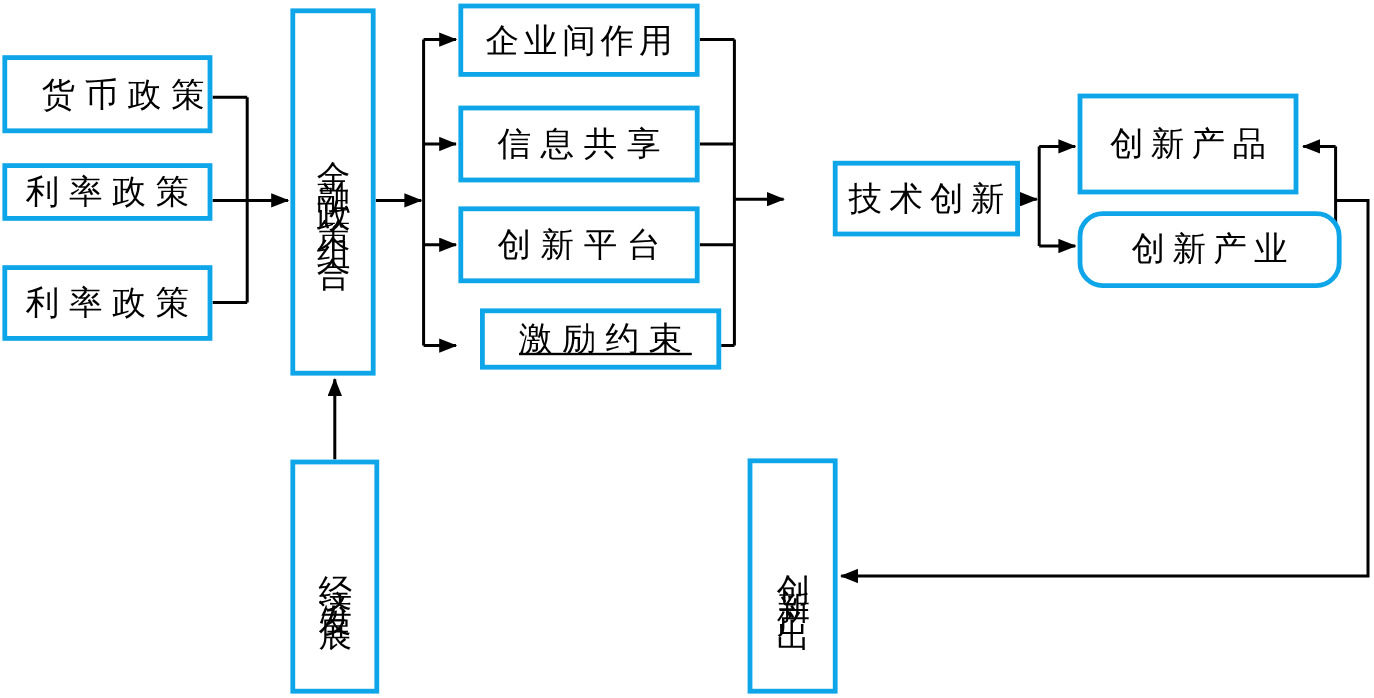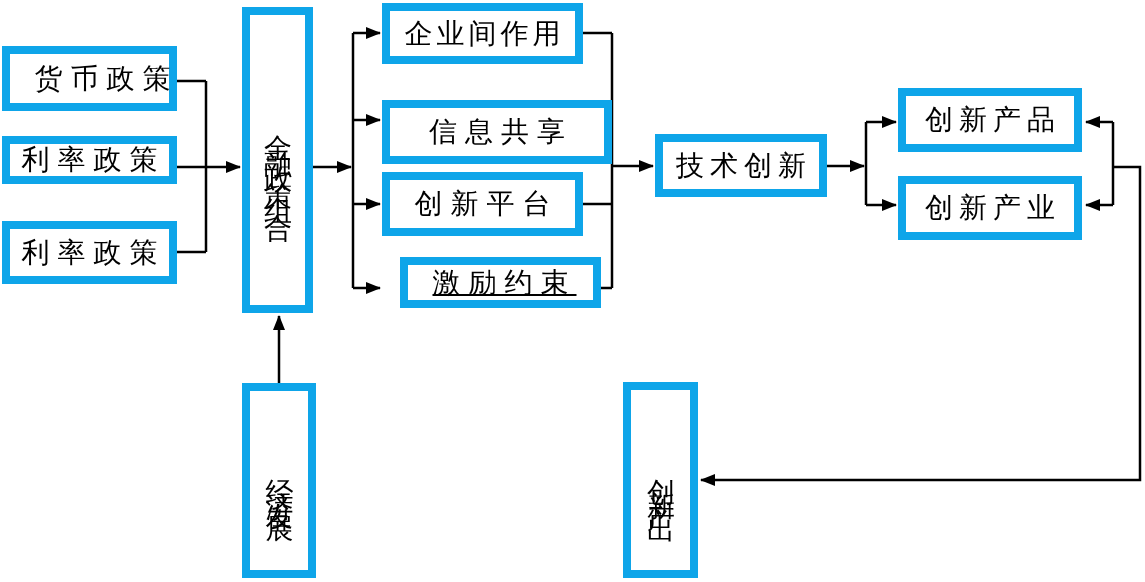--- a/index.html
+++ b/index.html
@@ -4,41 +4,41 @@
 <style>
   html,body { margin:0; padding:0; background:#ffffff; }
   .canvas {
     position:relative; width:1145px; height:582px; background:#ffffff;
     font-family:"DejaVu Serif","Liberation Serif",serif;
     overflow:hidden;
   }
   .node {
     position:absolute; box-sizing:border-box;
     display:flex; align-items:center; justify-content:center;
-    border:8px solid #0ea5e9; background:#fff;
+    border:4px solid #0ea5e9; background:#fff;
     font-size:28px; color:#000; letter-spacing:8px; text-indent:8px;
     white-space:nowrap;
   }
   .vert {
     writing-mode:vertical-rl; text-orientation:upright;
     letter-spacing:14px; text-indent:0;
   }
   
   .n-monetary   { left:2px;   top:46px;  width:175px; height:65px;padding-left:26px; }
   .n-interest   { left:2px;   top:136px; width:175px; height:48px; }
   .n-exchange   { left:2px;   top:221px; width:175px; height:63px; }
   .n-mix        { left:242px; top:7px;   width:71px;  height:306px; letter-spacing:16px; }
   .n-econ       { left:242px; top:383px; width:74px;  height:195px; letter-spacing:12px; }
   .n-enterprise { left:382px; top:3px;   width:201px; height:61px; letter-spacing:4px; text-indent:4px; }
-  .n-info       { left:382px; top:100px;  width:230px; height:64px; }
+  .n-info       { left:382px; top:88px;  width:201px; height:64px; }
   .n-platform   { left:382px; top:172px; width:201px; height:64px; }
   .n-incentive  { left:400px; top:257px; width:201px; height:51px;text-decoration:underline; }
-  .n-tech       { left:655px; top:134px; width:172px; height:63px; letter-spacing:6px; text-indent:6px; }
-  .n-product    { left:898px; top:88px;  width:184px; height:64px; letter-spacing:6px; text-indent:6px; }
-  .n-industry   { left:898px; top:176px; width:184px; height:64px; letter-spacing:6px; text-indent:6px; }
+  .n-tech       { left:694px; top:134px; width:156px; height:63px; letter-spacing:6px; text-indent:6px; }
+  .n-product    { left:898px; top:78px;  width:184px; height:84px; letter-spacing:6px; text-indent:6px; }
+  .n-industry   { left:898px; top:176px; width:220px; height:64px; letter-spacing:6px; text-indent:6px;border-radius:21px; }
   .n-output     { left:623px; top:382px; width:75px;  height:196px; letter-spacing:12px; }
   .wires { position:absolute; left:0; top:0; pointer-events:none; }
 </style>
 </head>
 <body>
 
 <div class="canvas">
 
   <svg class="wires" width="1145" height="582" viewBox="0 0 1145 582">
     <defs>

